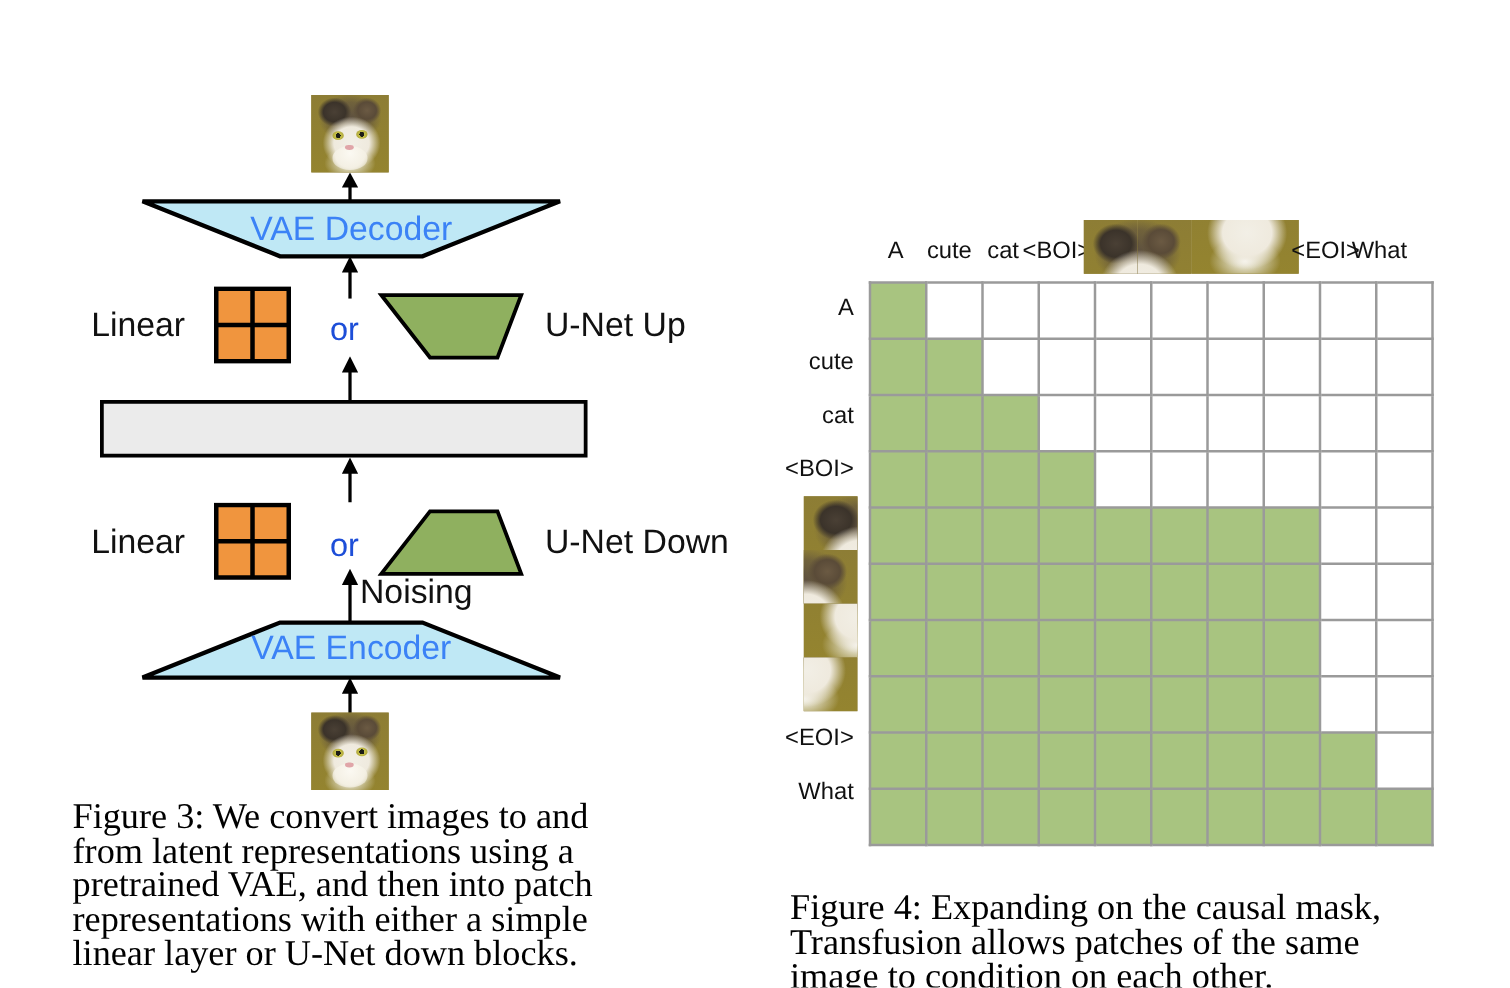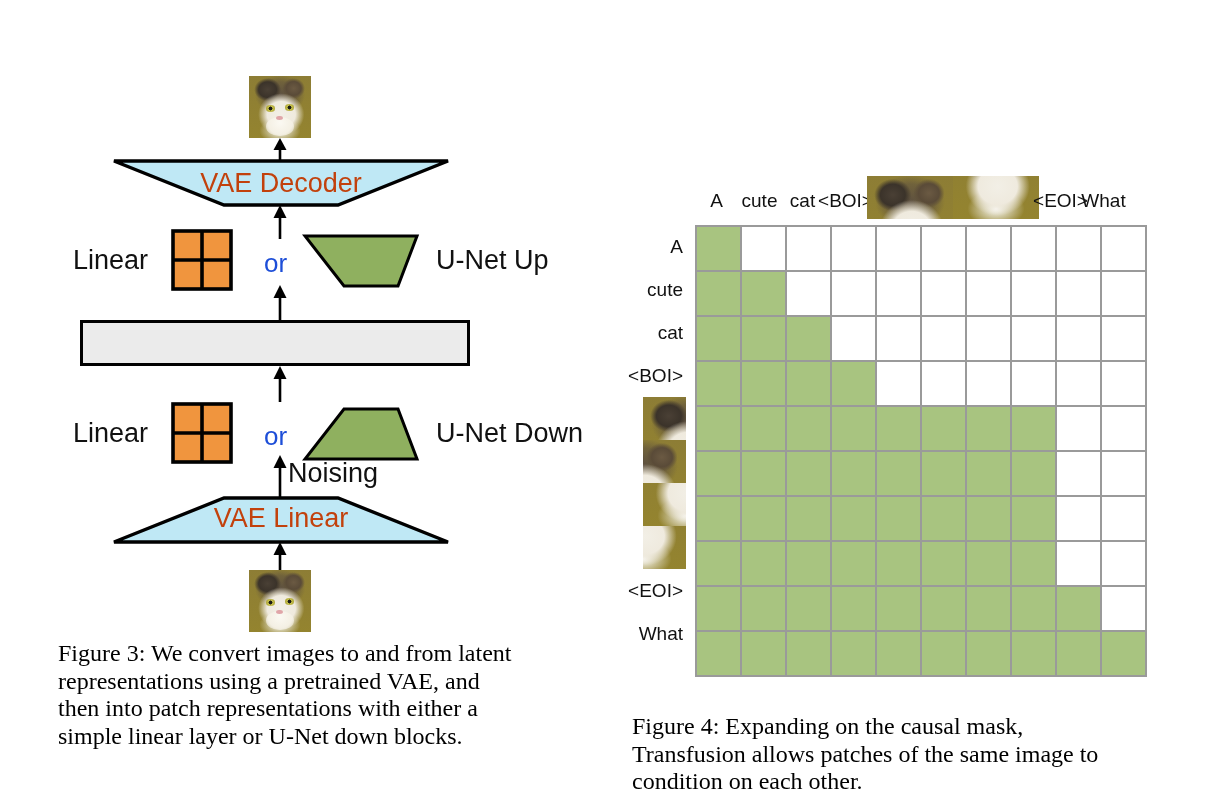--- a/index.html
+++ b/index.html
@@ -27,21 +27,21 @@
     font-family: "Liberation Sans", sans-serif;
     font-size: 27px;
     color: #111;
     white-space: nowrap;
     line-height: 1;
   }
 
   .shape-text {
     font-family: "Liberation Sans", sans-serif;
     font-size: 27px;
-    color: #c2410c;
+    color: #3b82f6;
     white-space: nowrap;
     line-height: 1;
   }
 
   .or-text {
     font-family: "Liberation Sans", sans-serif;
     font-size: 26px;
     color: #1d4ed8;
   }
 
@@ -87,21 +87,21 @@
   .patch { position: absolute; overflow: hidden; background-color: #8d7d35; }
   .patch .inner { position: absolute; width: 400%; height: 400%; }
 
   
   svg { display: block; }
 
   
   .caption {
     position: absolute;
     font-family: "Liberation Serif", serif;
-    font-size: 24px;
+    font-size: 29px;
     line-height: 27.5px;
     color: #000;
     text-align: left;
   }
 
   
   #fig4 { position: absolute; left: 600px; top: 0; width: 608px; height: 790px; }
 
   .grid-wrap { position: absolute; }
   table.mask {
@@ -210,21 +210,21 @@
 
     <svg class="abs" style="left:268px; top:455px;" width="24" height="44" viewBox="0 0 24 44">
       <line x1="12" y1="44" x2="12" y2="9" stroke="#000" stroke-width="2.6"></line>
       <polygon points="12,0 5.5,13 18.5,13" fill="#000"></polygon>
     </svg>
     <div class="diag-label abs" style="left:288px; top:460px;">Noising</div>
 
     <svg class="abs" style="left:110px; top:495px;" width="342" height="50" viewBox="0 0 342 50">
       <polygon points="114,3 228,3 338,47 4,47" fill="#bfe8f5" stroke="#000" stroke-width="3.4" stroke-linejoin="miter"></polygon>
     </svg>
-    <div class="shape-text abs" style="left:110px; top:505px; width:342px; text-align:center;">VAE Linear</div>
+    <div class="shape-text abs" style="left:110px; top:505px; width:342px; text-align:center;">VAE Encoder</div>
 
     <svg class="abs" style="left:268px; top:542px;" width="24" height="30" viewBox="0 0 24 30">
       <line x1="12" y1="30" x2="12" y2="9" stroke="#000" stroke-width="2.6"></line>
       <polygon points="12,0 5.5,13 18.5,13" fill="#000"></polygon>
     </svg>
 
     <div class="catimg" style="left:249px; top:570px; width:62px; height:62px;">
       <div class="bg"></div>
       <div class="muzzle"></div>
       <div class="eyeL"></div>

